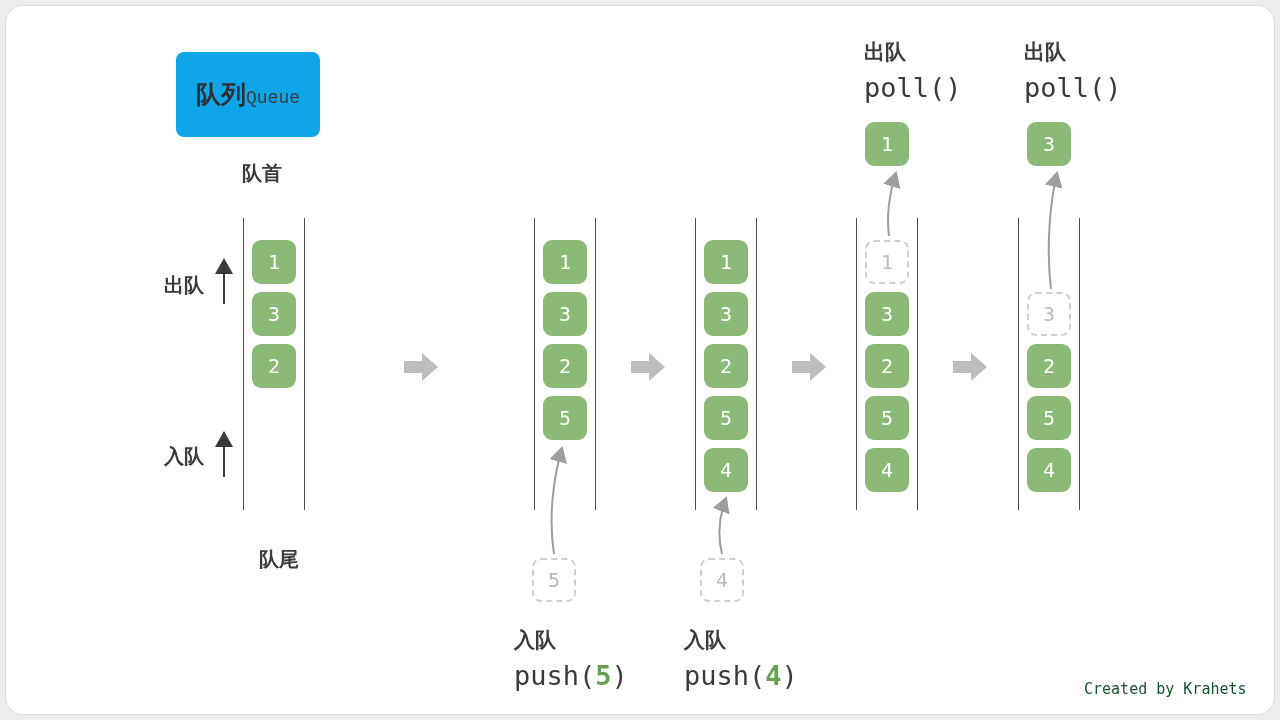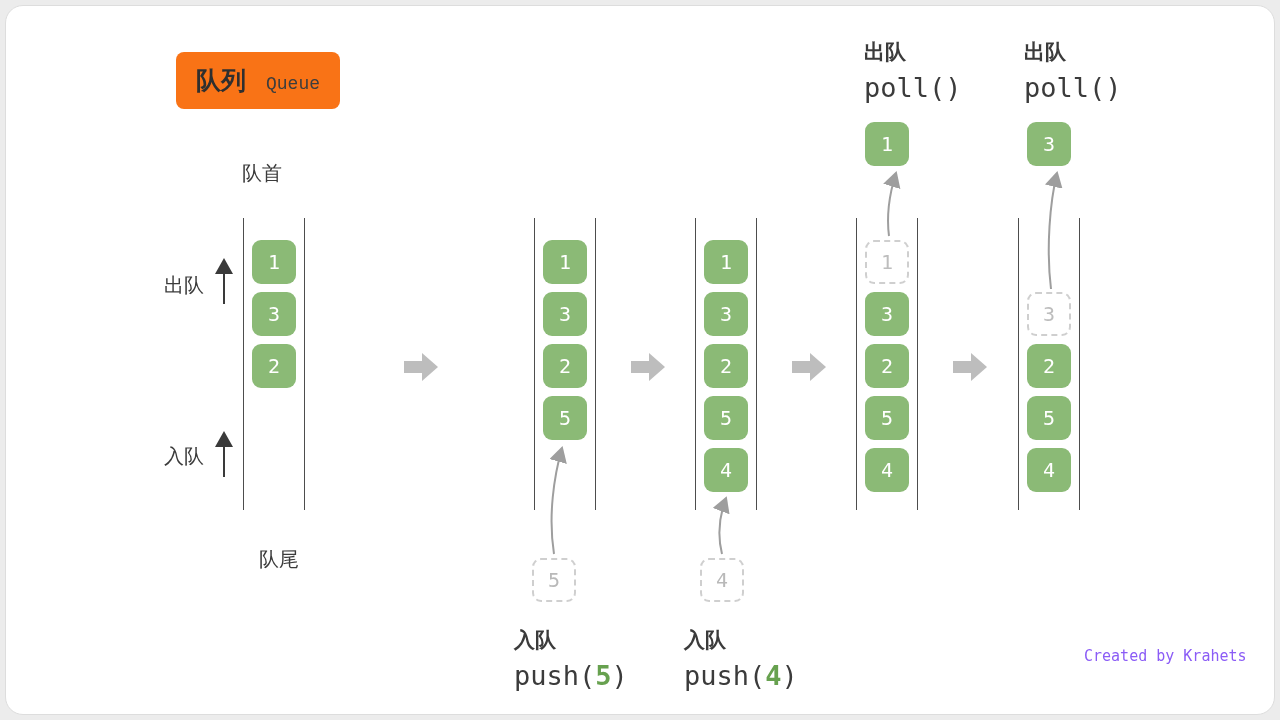--- a/index.html
+++ b/index.html
@@ -12,27 +12,27 @@
   .card{
     position:absolute;inset:5px;
     background:#ffffff;
     border:1px solid #dddddd;
     border-radius:18px;
     overflow:hidden;
   }
   .arrows{position:absolute;left:0;top:0;width:1280px;height:720px;pointer-events:none;}
   .title-box{
     position:absolute;left:170px;top:46px;
-    background:#f97316;border-radius:8px;
-    padding:12px 20px;display:flex;align-items:baseline;gap:20px;
+    background:#0ea5e9;border-radius:8px;
+    padding:26px 20px;display:flex;align-items:baseline;gap:0;
   }
   .title-zh{font-size:25px;font-weight:bold;color:#2f2f2f;}
   .title-en{font-family:Liberation Mono, monospace;font-size:18px;color:#3d3d3d;}
   .lbl{
-    position:absolute;font-size:20px;font-weight:normal;color:#3b3b3b;white-space:nowrap;
+    position:absolute;font-size:20px;font-weight:bold;color:#3b3b3b;white-space:nowrap;
   }
   .queue-col{
     position:absolute;top:212px;width:62px;height:292px;
     border-left:1.5px solid #4d4d4d;border-right:1.5px solid #4d4d4d;
     box-sizing:border-box;
   }
   .cell{
     position:absolute;left:50%;transform:translateX(-50%);
     width:44px;height:44px;border-radius:9px;
     display:flex;align-items:center;justify-content:center;
@@ -47,22 +47,22 @@
     font-family:"DejaVu Sans Mono",monospace;font-size:20px;
     box-sizing:border-box;
   }
   .float-cell.filled{background:#8bba76;color:#ffffff;}
   .float-cell.dashed{border:2px dashed #cfcfcf;color:#b9b9b9;background:#ffffff;}
   .op-label{position:absolute;white-space:nowrap;}
   .op-label .zh{display:block;font-size:21px;font-weight:bold;color:#3b3b3b;line-height:36px;}
   .op-label .call{display:block;font-family:"DejaVu Sans Mono",monospace;font-size:27px;color:#3b3b3b;line-height:36px;}
   .op-label .arg{color:#67a14f;font-weight:bold;}
   .watermark{
-    position:absolute;left:1078px;top:641px;
-    font-family:"DejaVu Sans Mono",monospace;font-size:15px;color:#8b5cf6;
+    position:absolute;left:1078px;top:674px;
+    font-family:"DejaVu Sans Mono",monospace;font-size:15px;color:#14532d;
   }
 </style>
 </head>
 <body>
 
 <div class="card">
 
   <svg class="arrows" viewBox="0 0 1280 720" xmlns="http://www.w3.org/2000/svg">
     <defs>
       <marker id="ah-dark" markerWidth="9" markerHeight="9" refX="7" refY="4.5" orient="auto">

